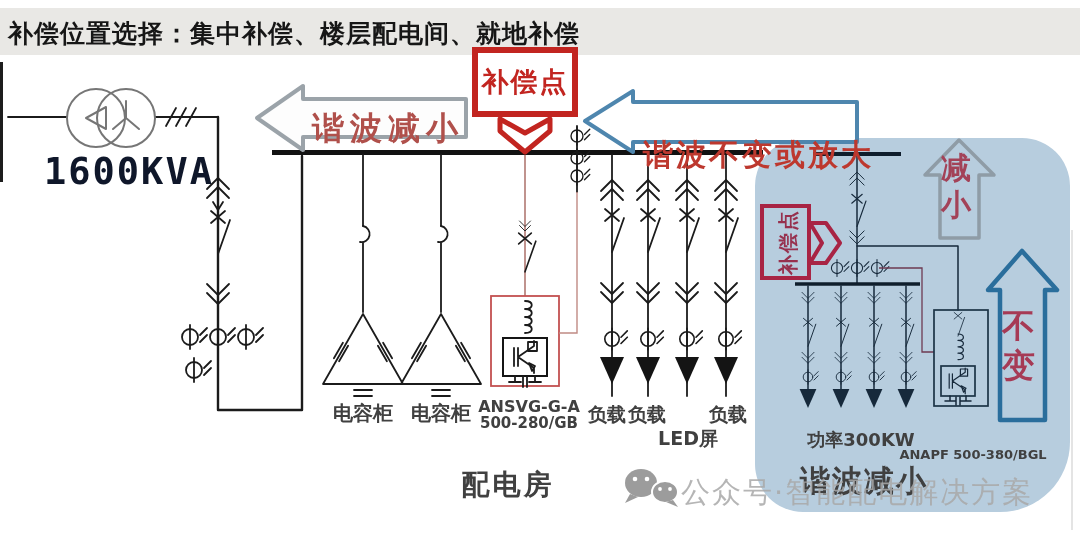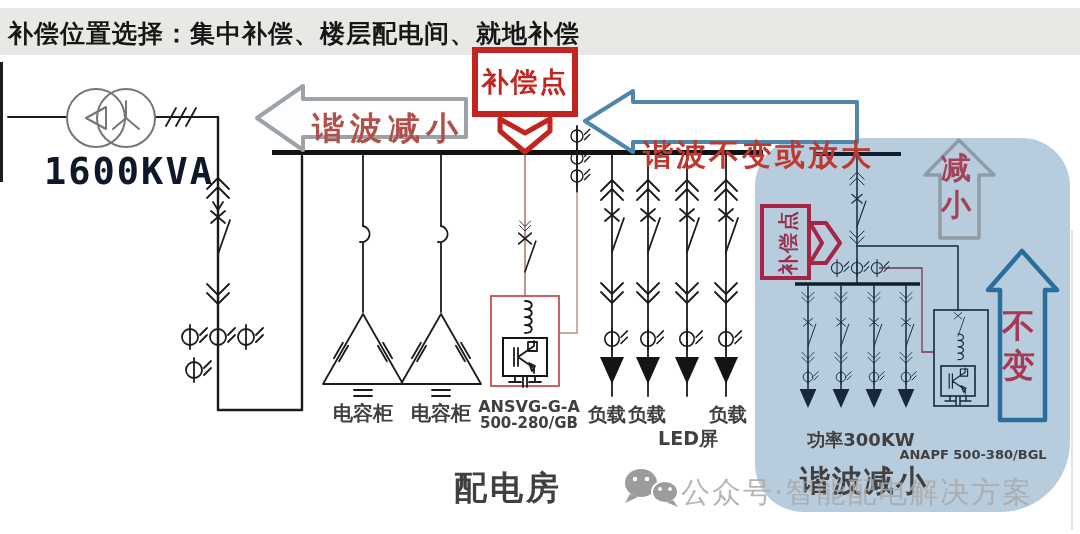--- a/index.html
+++ b/index.html
@@ -246,21 +246,21 @@
 <div class="lbl" style="left:363px;top:400px;font-size:20px;">电容柜</div>
 <div class="lbl" style="left:441px;top:400px;font-size:20px;">电容柜</div>
 <div class="lbl" style="left:529px;top:397px;font-size:16px;text-align:center;">ANSVG-G-A</div>
 <div class="lbl" style="left:529px;top:414px;font-size:15px;">500-280/GB</div>
 
 <div class="lbl" style="left:607px;top:402px;font-size:19px;">负载</div>
 <div class="lbl" style="left:647px;top:402px;font-size:19px;">负载</div>
 <div class="lbl" style="left:688px;top:402px;font-size:19px;margin-top:24px;">LED屏</div>
 <div class="lbl" style="left:728px;top:402px;font-size:19px;">负载</div>
 
-<div class="lbl" style="left:508px;top:466px;font-size:33px;letter-spacing:3px;">配电房</div>
+<div class="lbl" style="left:508px;top:466px;font-size:28px;letter-spacing:3px;">配电房</div>
 
 <div class="lbl" style="left:861px;top:428px;font-size:18px;">功率300KW</div>
 <div class="lbl" style="left:973px;top:428px;font-size:13px;margin-top:19px;">ANAPF 500-380/BGL</div>
 <div class="lbl" style="left:864px;top:461px;font-size:30px;letter-spacing:2px;">谐波减小</div>
 
 <div class="vtext v-reduce">减小</div>
 <div class="vtext v-same">不变</div>
 <div class="rot-comp">补偿点</div>
 
 <div class="watermark">公众号·智能配电解决方案</div>

